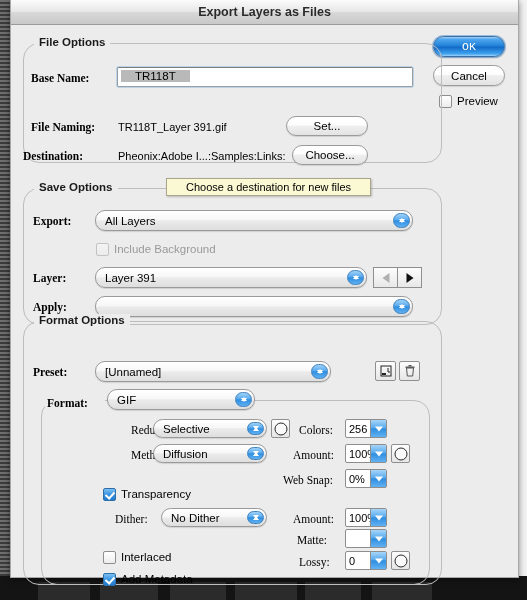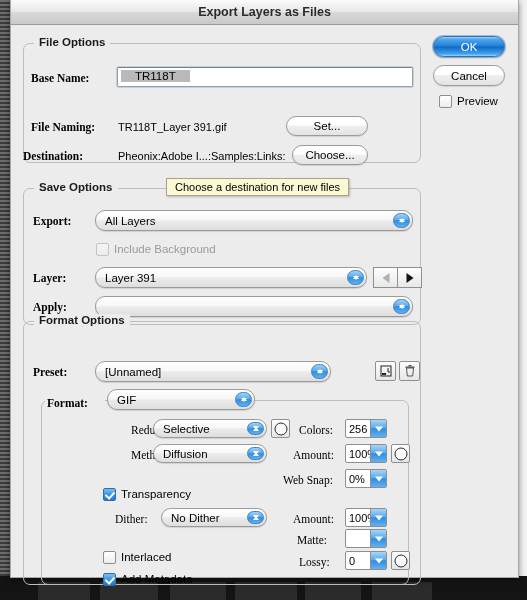--- a/index.html
+++ b/index.html
@@ -25,21 +25,21 @@
   }
   .titlebar{
     height:24px;line-height:24px;text-align:center;
     font-size:12.5px;font-weight:bold;color:#2b2b2b;
     background:linear-gradient(to bottom,#fbfbfb 0%,#e7e7e7 48%,#d8d8d8 52%,#c9c9c9 100%);
     border-bottom:1px solid #9a9a9a;
   }
   .body{position:relative;padding:0;}
 
   
-  .group{position:absolute;border:1px solid #bdbdbd;border-radius:7px;background:transparent;}
+  .group{position:absolute;border:1px solid #bdbdbd;border-radius:16px;background:transparent;padding-left:21px;}
   .group > .legend{
     position:absolute;top:-8px;left:10px;background:#ececec;padding:0 5px;
     font-size:11.5px;font-weight:bold;color:#1a1a1a;white-space:nowrap;
   }
   .lbl{position:absolute;font-size:11.5px;text-align:left;color:#000;white-space:nowrap;font-family:Liberation Serif, serif;}
   .lbl.b{font-weight:bold;}
   .val{position:absolute;font-size:11px;white-space:nowrap;text-align:center;}
 
   
   .tfield{
@@ -115,21 +115,21 @@
   
   .navbox{position:absolute;box-sizing:border-box;border:1px solid #8f8f8f;
     background:linear-gradient(to bottom,#fdfdfd,#e8e8e8);}
   .navbox .tri{position:absolute;left:50%;top:50%;transform:translate(-50%,-50%);}
   .tri.left{border-top:5px solid transparent;border-bottom:5px solid transparent;border-right:7px solid #111;}
   .tri.right{border-top:5px solid transparent;border-bottom:5px solid transparent;border-left:7px solid #111;}
   .navbox.dim .tri{border-right-color:#b0b0b0;border-left-color:#b0b0b0;}
 
   
   .tooltip{position:absolute;background:#fbf8d4;border:1px solid #a9a48a;
-    font-size:11px;padding:2px 8px;box-shadow:1px 1px 2px rgba(0,0,0,.22);white-space:nowrap;z-index:20;}
+    font-size:11px;padding:2px 19px;box-shadow:1px 1px 2px rgba(0,0,0,.22);white-space:nowrap;z-index:20;}
 
   
   .picon{position:absolute;box-sizing:border-box;border:1px solid #8f8f8f;border-radius:2px;
     background:linear-gradient(to bottom,#fdfdfd,#e6e6e6);}
   .picon svg{position:absolute;left:50%;top:50%;transform:translate(-50%,-50%);}
 </style>
 </head>
 <body>
 
 <div id="desktop">
@@ -144,21 +144,21 @@
   </div>
 </div>
 
 <div id="dialog">
   <div class="titlebar">
     <span>Export Layers as Files</span>
   </div>
 
   <div class="body">
 
-    <div class="pill blue" style="left:422px;top:11px;width:72px;height:21px;line-height:20px;">
+    <div class="pill blue" style="left:422px;top:11px;width:72px;height:21px;line-height:20px;font-family:Liberation Mono, monospace;">
       <span>OK</span>
     </div>
     <div class="pill" style="left:422px;top:40px;width:72px;height:21px;line-height:20px;">
       <span>Cancel</span>
     </div>
     <div class="cb" style="left:428px;top:70px;"></div>
     <div class="cbl" style="left:446px;top:70px;">Preview</div>
 
     <div class="group" style="left:12px;top:18px;width:396px;height:118px;">
       <div class="legend">File Options</div>

